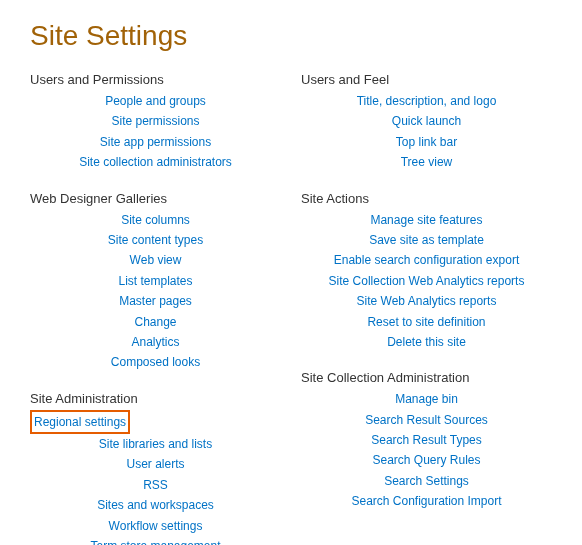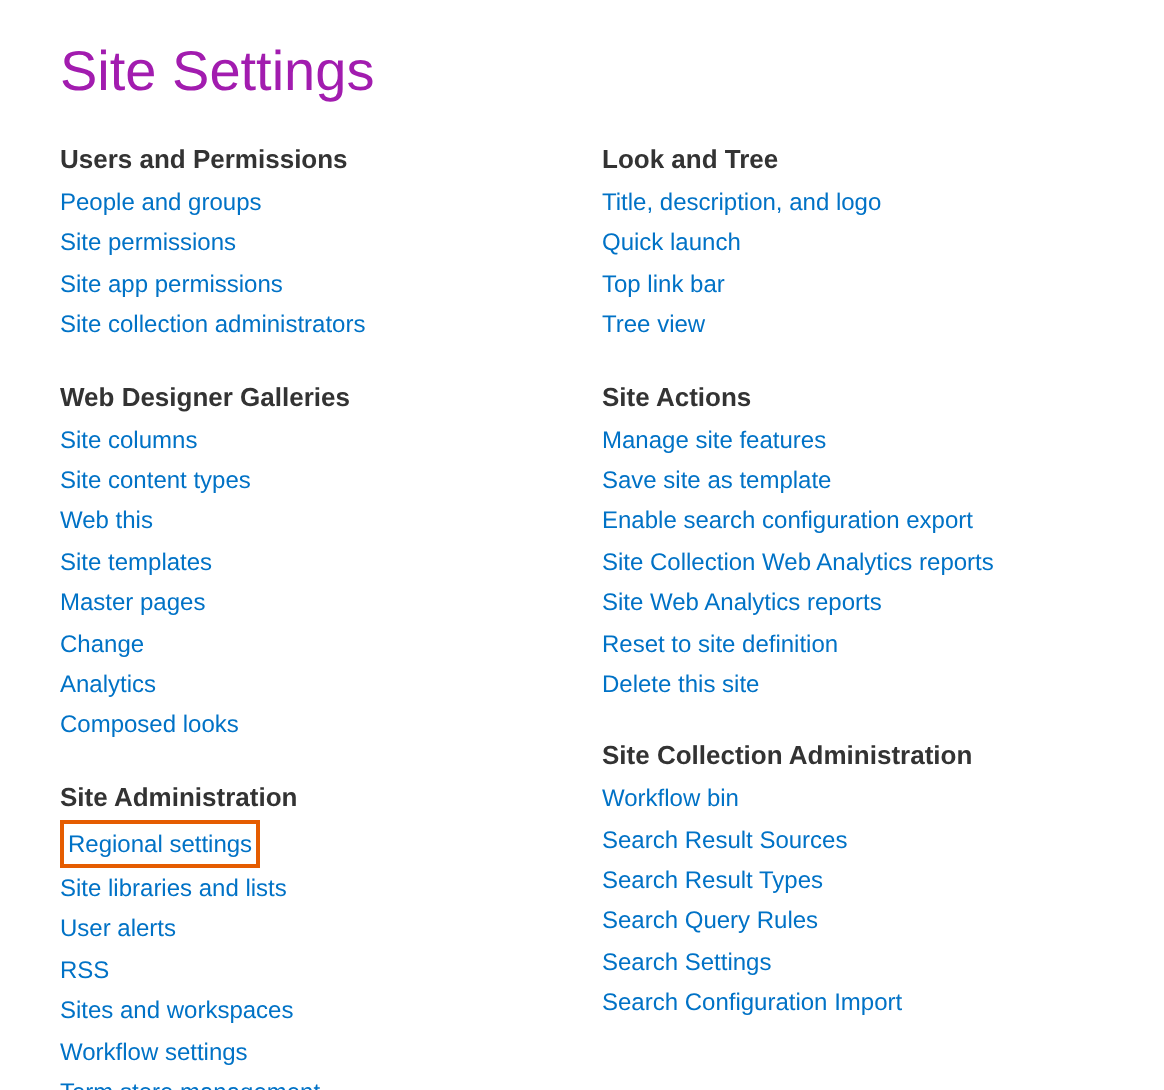--- a/index.html
+++ b/index.html
@@ -8,44 +8,45 @@
       background: #fff;
       color: #333;
       width: 582px;
       min-height: 545px;
       padding: 20px 30px;
       overflow: hidden;
     }
     h1 {
       font-size: 28px;
       font-weight: 300;
-      color: #a21caf;
+      color: #a16207;
       margin-bottom: 20px;
     }
     .content {
       display: grid;
       grid-template-columns: 1fr 1fr;
       gap: 0 20px;
     }
     .section {
       margin-bottom: 18px;
     }
     .section-title {
       font-size: 13px;
-      font-weight: 700;
+      font-weight: 400;
       color: #333;
       margin-bottom: 4px;
     }
     .link {
       display: block;
       font-size: 12px;
       color: #0072c6;
       text-decoration: none;
       line-height: 1.7;
       cursor: pointer;
+      text-align: center;
     }
     .link.highlighted {
       border: 2px solid #e55c00;
       padding: 0 2px;
       display: inline-block;
     }
   </style>
 </head>
 <body>
 
@@ -57,50 +58,50 @@
         <div class="section-title">Users and Permissions</div>
         <a class="link" href="#">People and groups</a>
         <a class="link" href="#">Site permissions</a>
         <a class="link" href="#">Site app permissions</a>
         <a class="link" href="#">Site collection administrators</a>
       </div>
       <div class="section">
         <div class="section-title">Web Designer Galleries</div>
         <a class="link" href="#">Site columns</a>
         <a class="link" href="#">Site content types</a>
-        <a class="link" href="#">Web this</a>
-        <a class="link" href="#">Site templates</a>
+        <a class="link" href="#">Web view</a>
+        <a class="link" href="#">List templates</a>
         <a class="link" href="#">Master pages</a>
         <a class="link" href="#">Change</a>
         <a class="link" href="#">Analytics</a>
         <a class="link" href="#">Composed looks</a>
       </div>
       <div class="section"><div class="section-title">Site Administration</div><a class="link highlighted" href="#">Regional settings</a><a class="link" href="#">Site libraries and lists</a><a class="link" href="#">User alerts</a><a class="link" href="#">RSS</a><a class="link" href="#">Sites and workspaces</a><a class="link" href="#">Workflow settings</a><a class="link" href="#">Term store management</a></div>
     </div>
   <div id="right-col">
       <div class="section">
-        <div class="section-title">Look and Tree</div>
+        <div class="section-title">Users and Feel</div>
         <a class="link" href="#">Title, description, and logo</a>
         <a class="link" href="#">Quick launch</a>
         <a class="link" href="#">Top link bar</a>
         <a class="link" href="#">Tree view</a>
       </div>
       <div class="section">
         <div class="section-title">Site Actions</div>
         <a class="link" href="#">Manage site features</a>
         <a class="link" href="#">Save site as template</a>
         <a class="link" href="#">Enable search configuration export</a>
         <a class="link" href="#">Site Collection Web Analytics reports</a>
         <a class="link" href="#">Site Web Analytics reports</a>
         <a class="link" href="#">Reset to site definition</a>
         <a class="link" href="#">Delete this site</a>
       </div>
       <div class="section">
         <div class="section-title">Site Collection Administration</div>
-        <a class="link" href="#">Workflow bin</a>
+        <a class="link" href="#">Manage bin</a>
         <a class="link" href="#">Search Result Sources</a>
         <a class="link" href="#">Search Result Types</a>
         <a class="link" href="#">Search Query Rules</a>
         <a class="link" href="#">Search Settings</a>
         <a class="link" href="#">Search Configuration Import</a>
       </div>
     </div>
 </div>
 
 </body></html>

